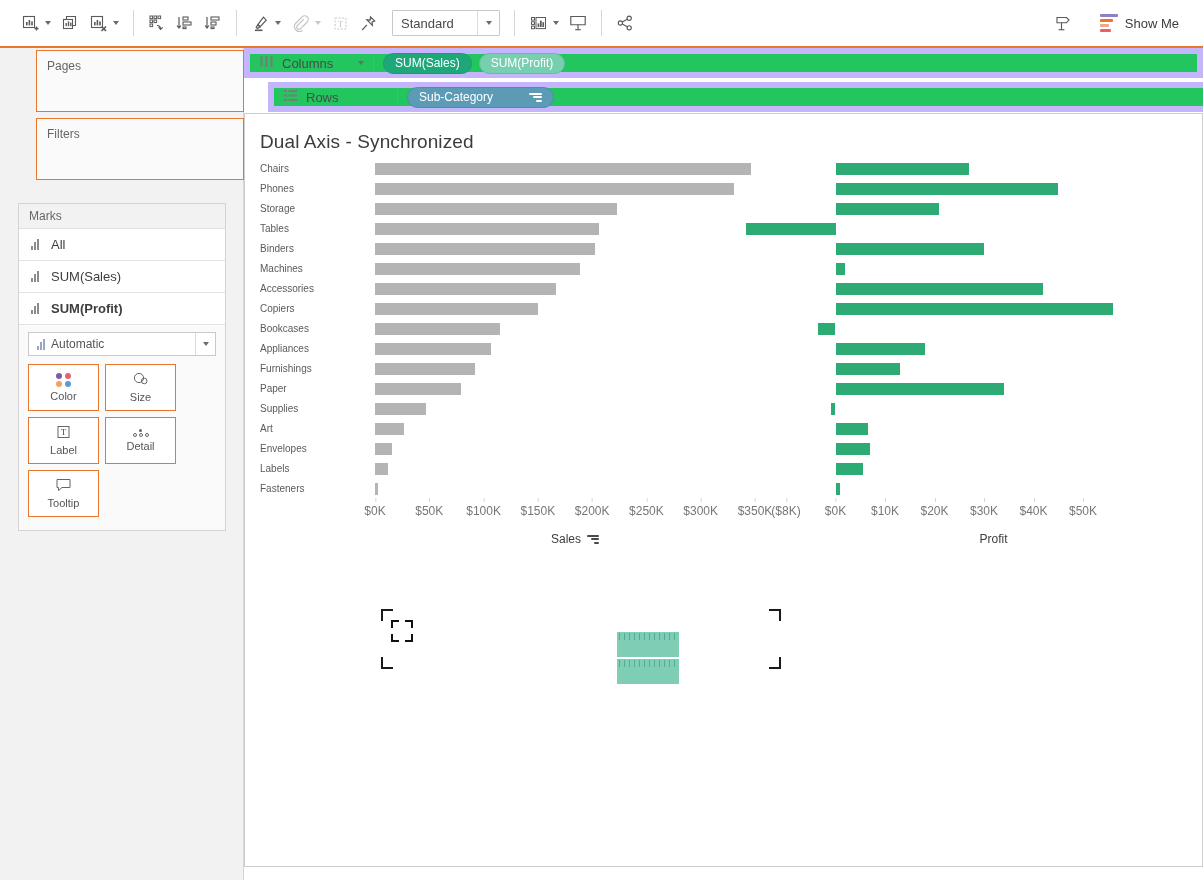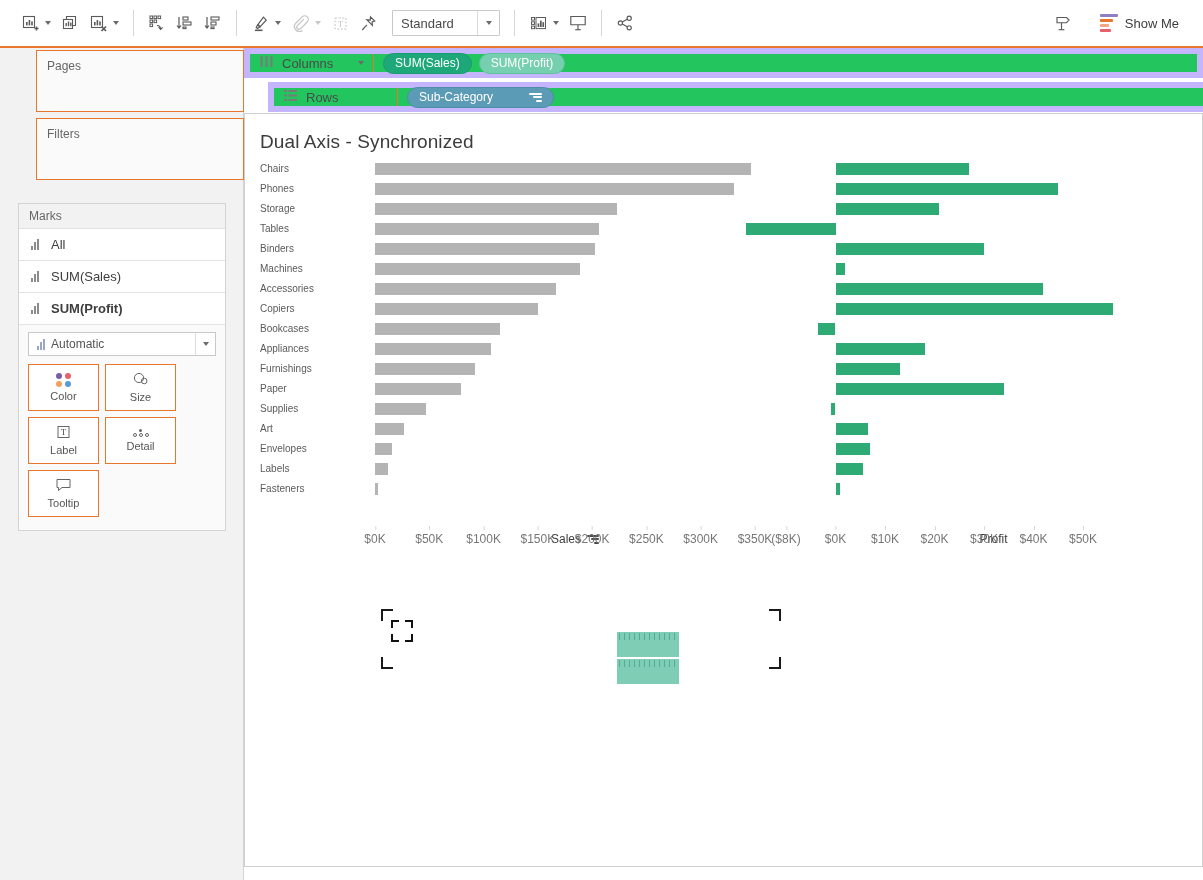--- a/index.html
+++ b/index.html
@@ -167,21 +167,21 @@
   .barrow { position: relative; height: 20px; }
   .bar { position: absolute; top: 4px; height: 12px; }
   .bar.sales { background: #b4b4b4; }
   .bar.profit { background: #2eab74; }
 
   .axis { position: absolute; height: 44px; }
   #axis-sales { left: 130px; top: 345px; width: 400px; }
   #axis-profit { left: 541px; top: 345px; width: 415px; }
   .tick {
     position: absolute; top: 0; font-size: 12px; color: #767676;
-    transform: translateX(-50%); white-space: nowrap; margin-top: 28px;
+    transform: translateX(-50%); white-space: nowrap;
   }
   .tick::before {
     content: ""; position: absolute; left: 50%; top: -6px;
     width: 1px; height: 4px; background: #d8d8d8;
   }
   .axis-title {
     position: absolute; top: 28px; left: 50%; transform: translateX(-50%);
     font-size: 12px; color: #3c3c3c; display: flex; align-items: center; gap: 6px;
     white-space: nowrap;
   }

